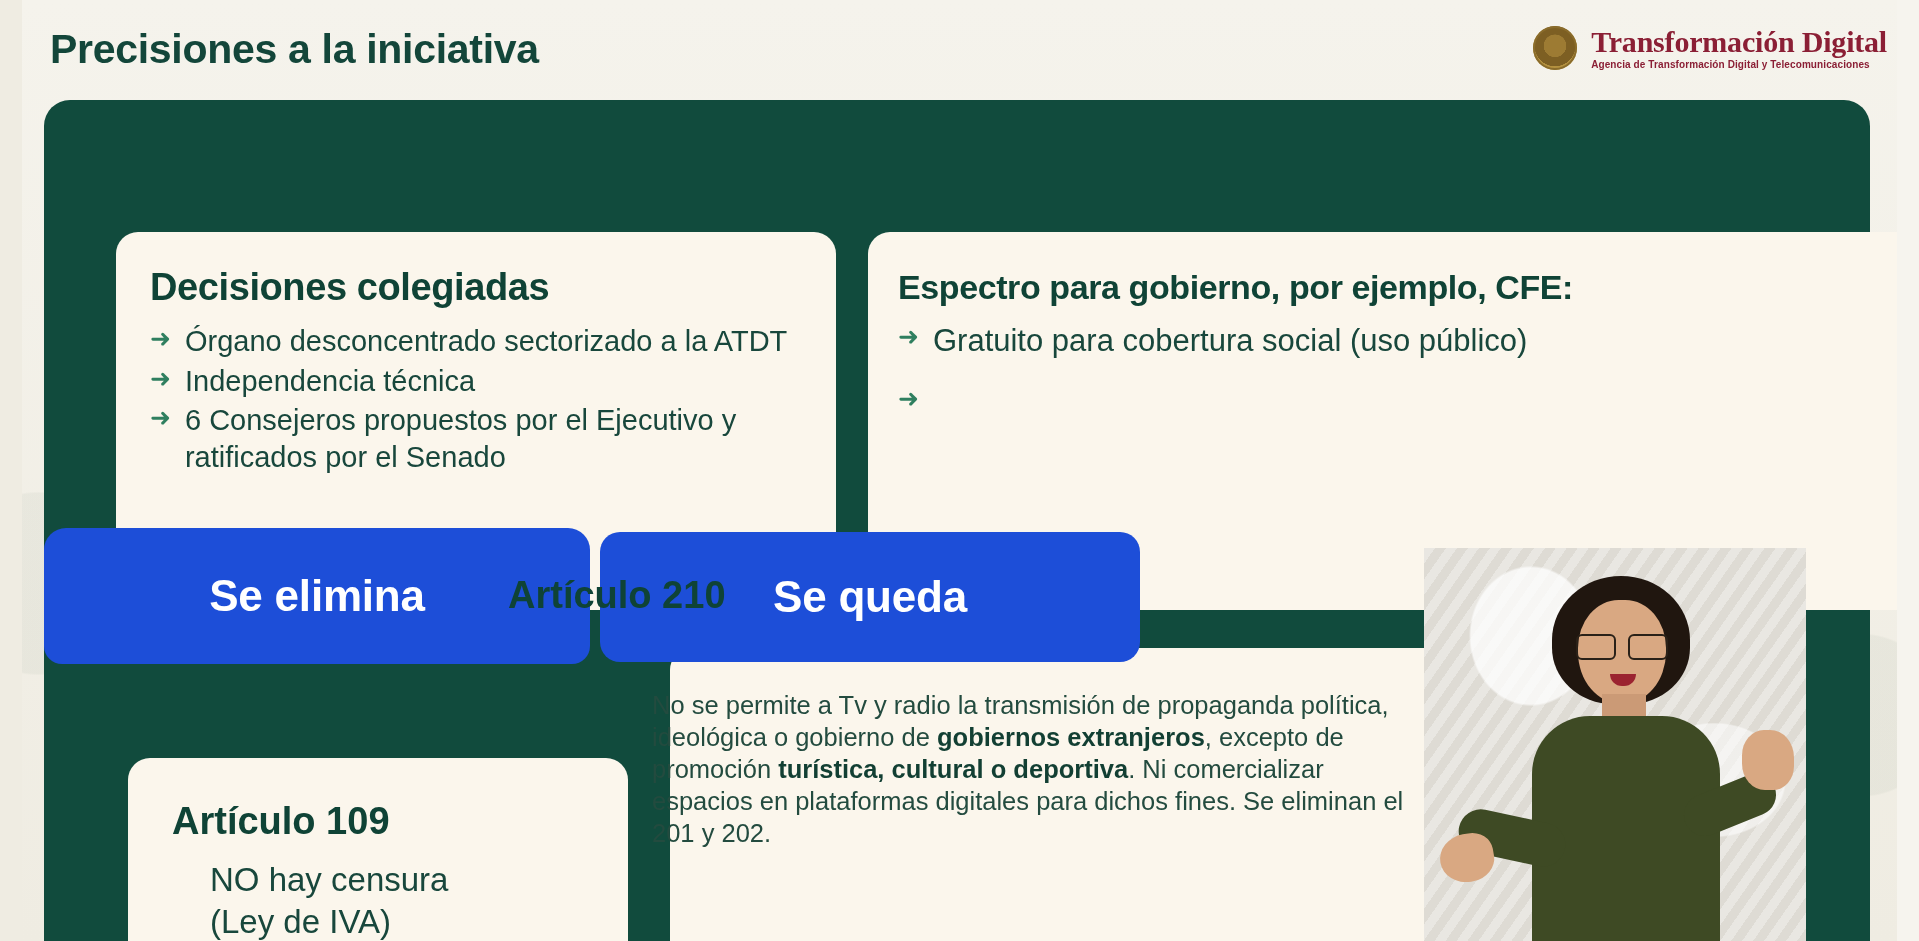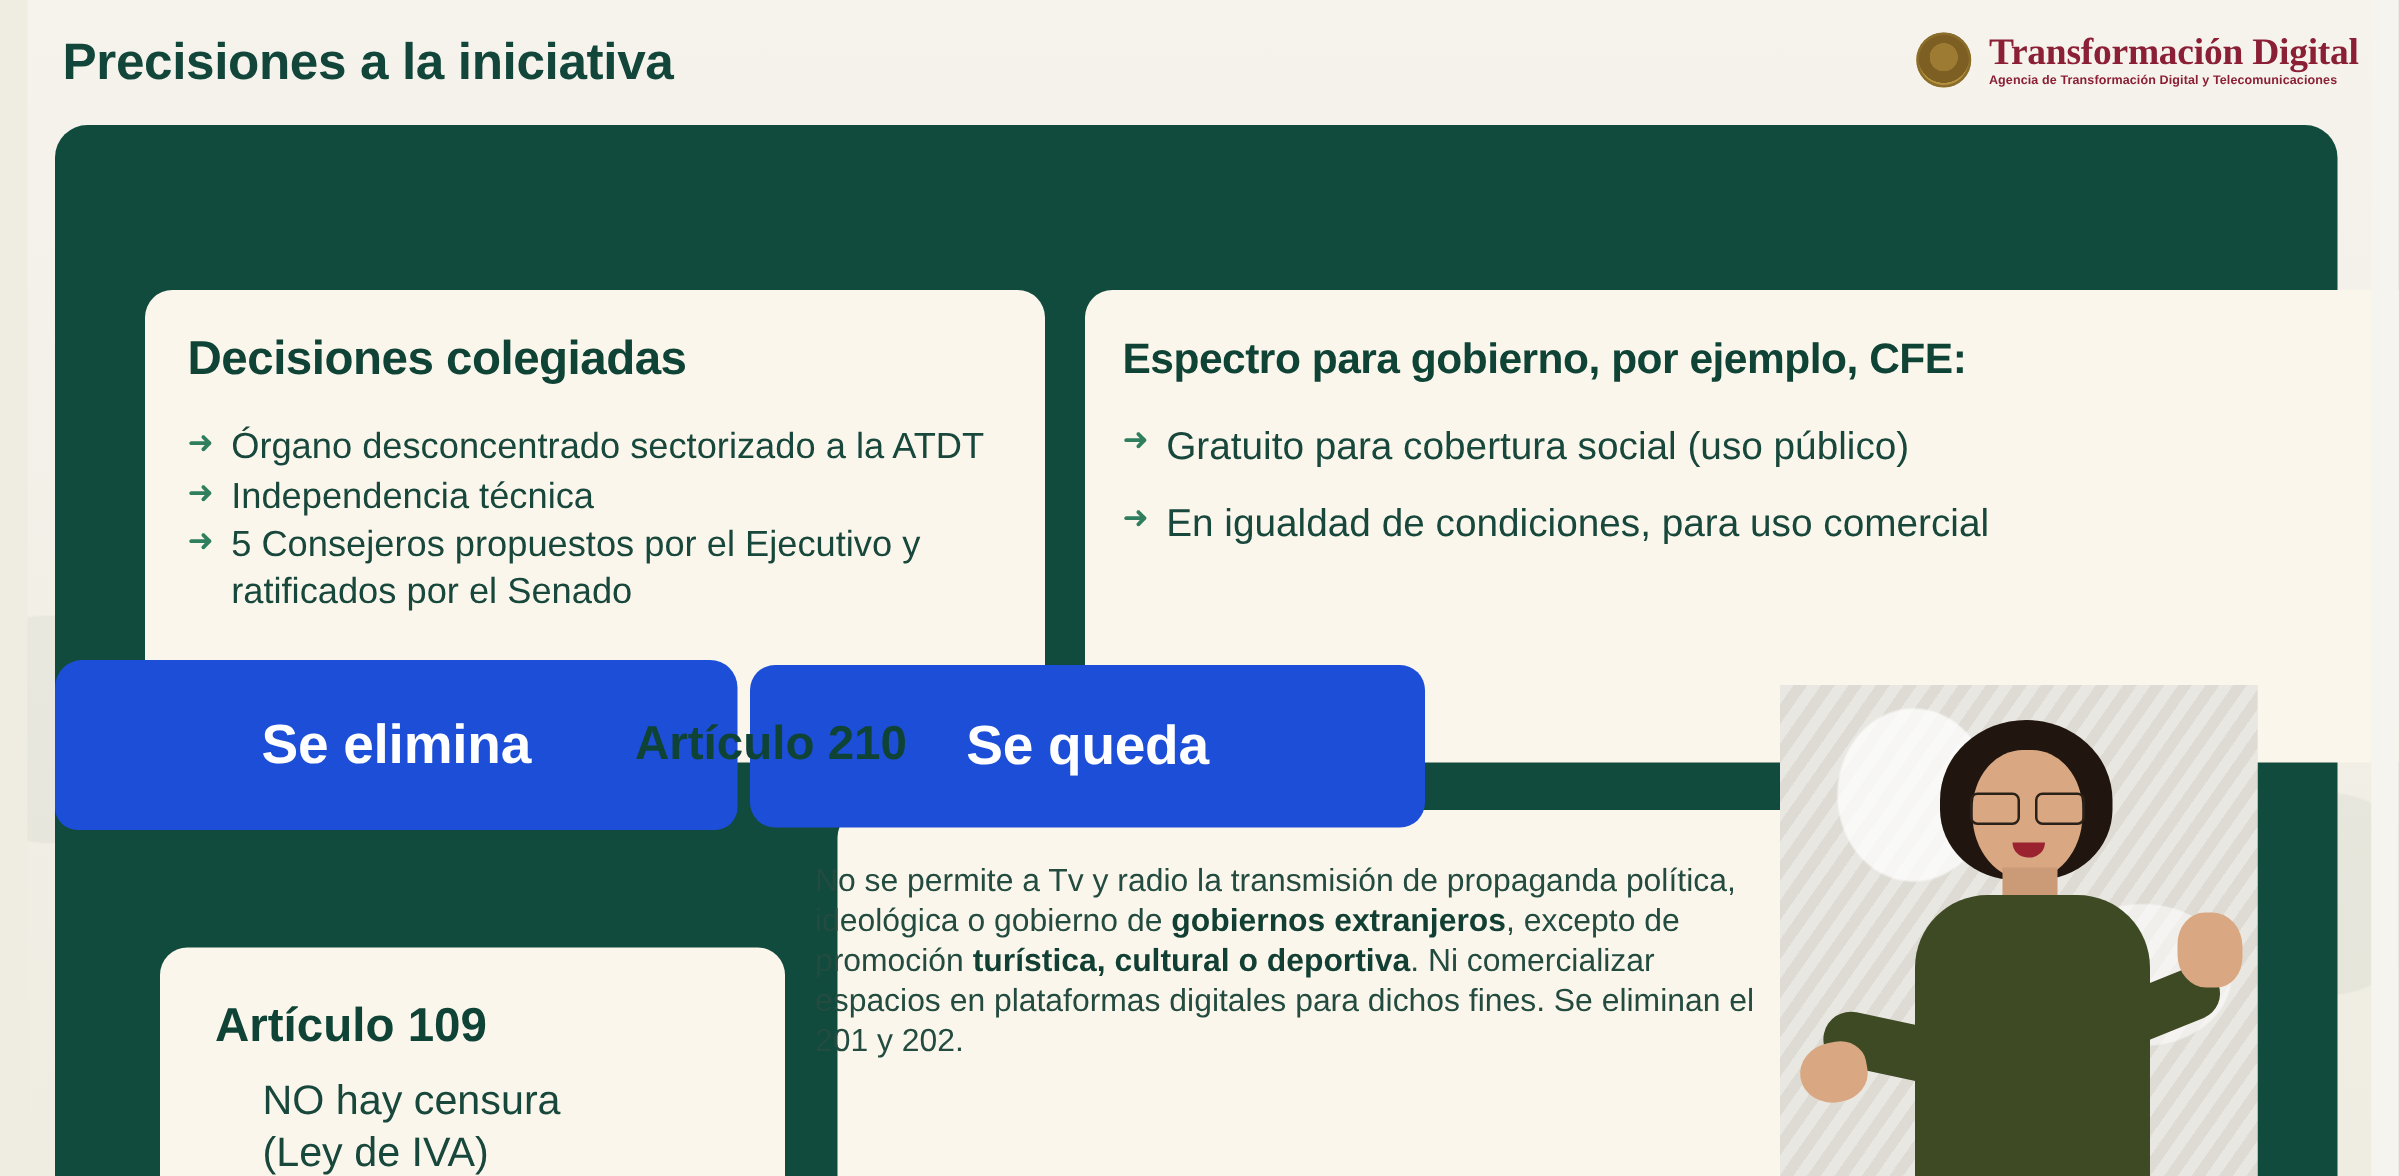--- a/index.html
+++ b/index.html
@@ -116,21 +116,21 @@
     top: 132px;
     width: 1072px;
     height: 378px;
     padding: 36px 34px 20px 30px;
   }
 
   .card-heading {
     font-size: 38px;
     font-weight: bold;
     color: #0f4336;
-    margin-bottom: 30px;
+    margin-bottom: 14px;
     letter-spacing: -0.4px;
   }
 
   #card-espectro .card-heading { font-size: 34px; }
 
   .bullet-list { list-style: none; }
 
   .bullet-item {
     display: flex;
     gap: 14px;
@@ -389,35 +389,34 @@
       <li class="bullet-item">
         <span class="bullet-arrow">➜</span>
         <span>Órgano desconcentrado sectorizado a la ATDT</span>
       </li>
       <li class="bullet-item">
         <span class="bullet-arrow">➜</span>
         <span>Independencia técnica</span>
       </li>
       <li class="bullet-item">
         <span class="bullet-arrow">➜</span>
-        <span>5 Consejeros propuestos por el Ejecutivo y ratificados por el Senado</span>
+        <span>6 Consejeros propuestos por el Ejecutivo y ratificados por el Senado</span>
       </li>
     </ul>
   </div>
 
   <div class="card" id="card-espectro">
     <div class="card-heading">Espectro para gobierno, por ejemplo, CFE:</div>
     <ul class="bullet-list">
       <li class="bullet-item">
         <span class="bullet-arrow">➜</span>
         <span>Gratuito para cobertura social (uso público)</span>
       </li>
       <li class="bullet-item">
         <span class="bullet-arrow">➜</span>
-        <span>En igualdad de condiciones, para uso comercial</span>
       </li>
     </ul>
   </div>
 
   <div class="card" id="card-articulo-109">
     <div id="card-109-title">Artículo 109</div>
     <div id="card-109-line1">NO hay censura</div>
     <div id="card-109-line2">(Ley de IVA)</div>
   </div>
 

